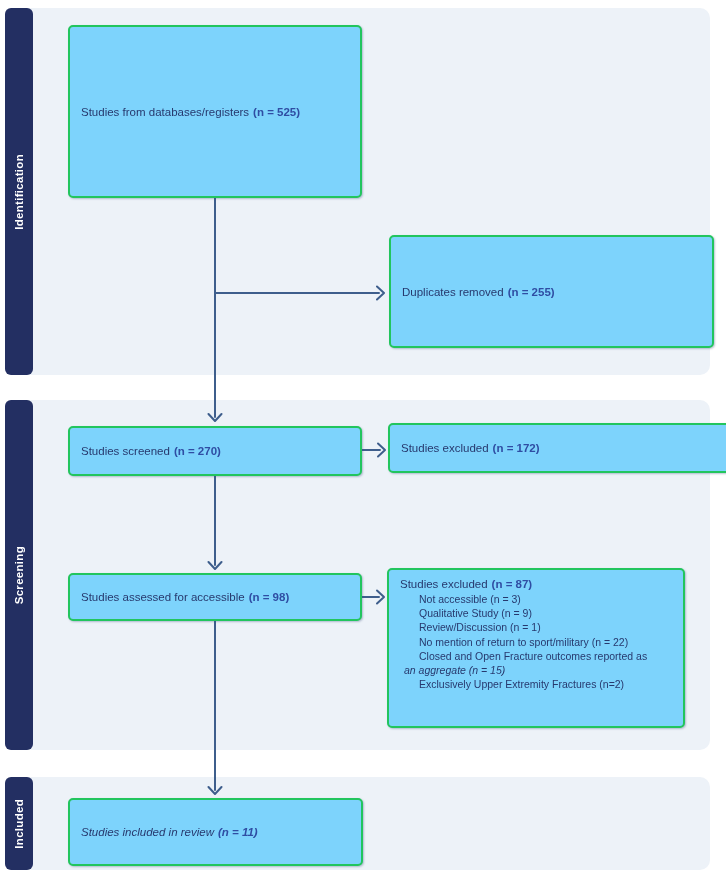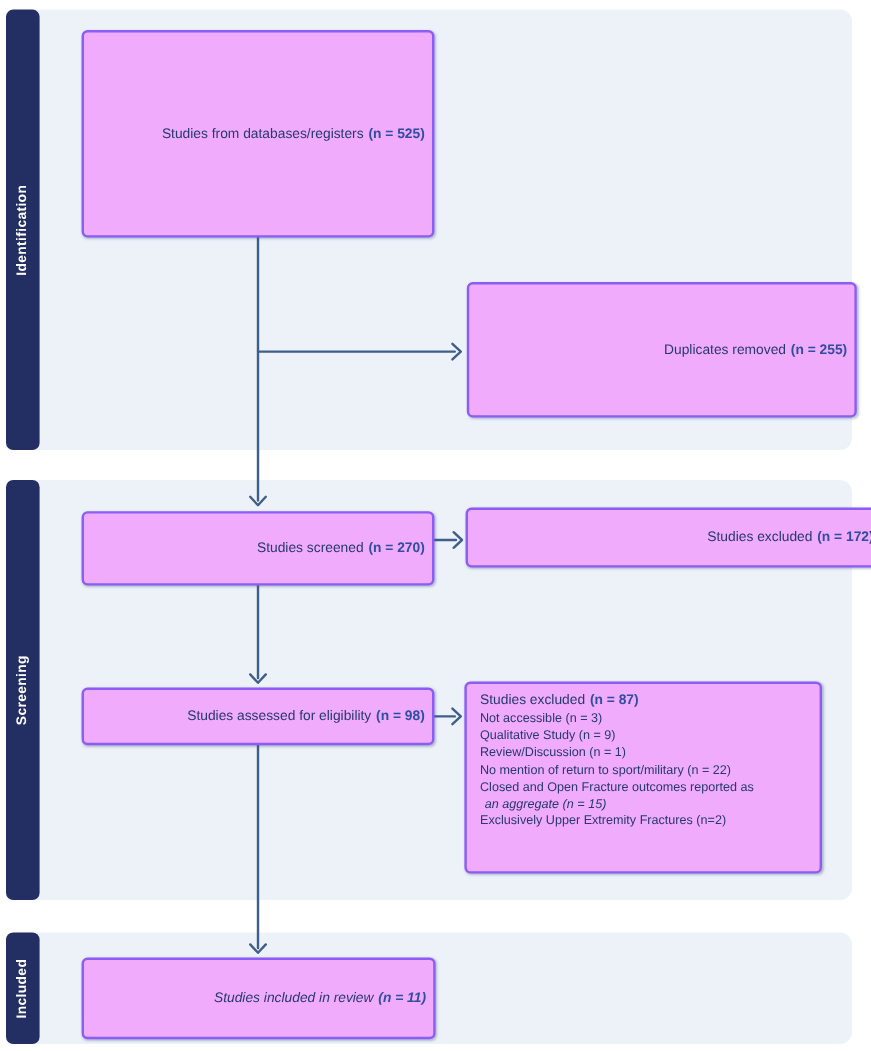--- a/index.html
+++ b/index.html
@@ -56,61 +56,61 @@
   .arrows {
     position: absolute;
     top: 0; left: 0;
     width: 726px; height: 876px;
     pointer-events: none;
   }
 
   
   .flow-box {
     position: absolute;
-    background: #f0abfc;
-    border: 2px solid #8b5cf6;
+    background: #7dd3fc;
+    border: 2px solid #22c55e;
     border-radius: 5px;
     box-sizing: border-box;
     box-shadow: 1px 1px 2px rgba(60, 84, 130, 0.35);
     display: flex;
     align-items: center;
     padding-left: 11px;
     padding-right: 6px;
     font-size: 11.5px;
     color: #27396e;
-    justify-content: flex-end;
   }
   .flow-box .count {
     font-weight: bold;
     color: #2f4da3;
     margin-left: 4px;
     white-space: nowrap;
   }
 
   .box-databases  { left: 68px;  top: 25px;  width: 294px; height: 173px; }
   .box-duplicates { left: 389px; top: 235px; width: 325px; height: 113px; }
-  .box-screened   { left: 68px;  top: 426px; width: 294px; height: 62px; }
+  .box-screened   { left: 68px;  top: 426px; width: 294px; height: 50px; }
   .box-excl-screening { left: 388px; top: 423px; width: 348px; height: 50px; }
   .box-assessed   { left: 68px;  top: 573px; width: 294px; height: 48px; }
   .box-included   { left: 68px;  top: 798px; width: 295px; height: 68px; font-style: italic; }
 
   .box-excl-eligibility {
     left: 387px; top: 568px; width: 298px; height: 160px;
     display: block;
     align-items: initial;
     padding: 7px 6px 6px 11px;
   }
   .box-excl-eligibility .excl-title {
     font-size: 11.5px;
     line-height: 15px;
   }
   .reason {
     font-size: 10.5px;
     line-height: 14.2px;
     color: #27396e;
+    margin-left: 19px;
   }
   .reason.continuation {
     margin-left: 4px;
     font-style: italic;
   }
 </style>
 </head>
 <body>
 
 <div class="canvas">
@@ -157,21 +157,21 @@
   </div>
 
   <div class="flow-box box-excl-screening">
     <span>
       <span>Studies excluded</span><span class="count">(n = 172)</span>
     </span>
   </div>
 
   <div class="flow-box box-assessed">
     <span>
-      <span>Studies assessed for eligibility</span><span class="count">(n = 98)</span>
+      <span>Studies assessed for accessible</span><span class="count">(n = 98)</span>
     </span>
   </div>
 
   <div class="flow-box box-excl-eligibility">
     <div class="excl-title">
       <span>Studies excluded</span><span class="count">(n = 87)</span>
     </div>
     <div class="reason">Not accessible (n = 3)</div>
     <div class="reason">Qualitative Study (n = 9)</div>
     <div class="reason">Review/Discussion (n = 1)</div>

